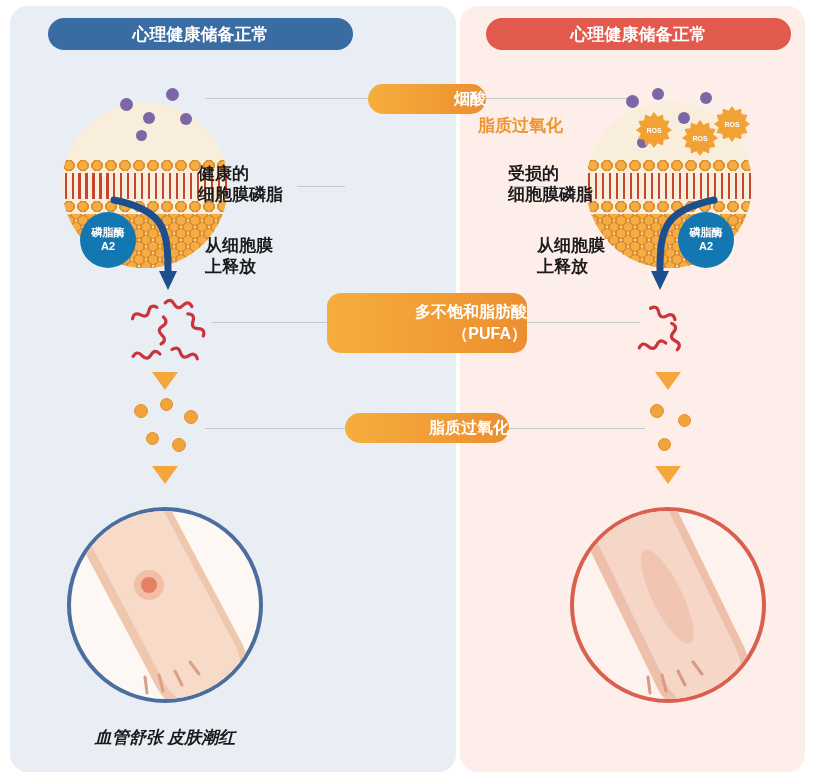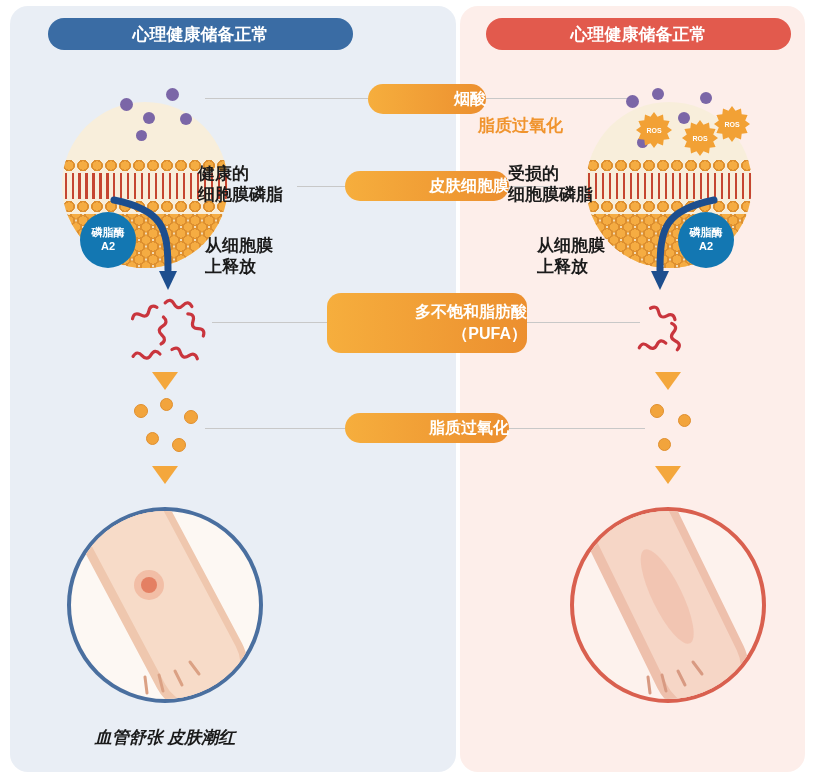--- a/index.html
+++ b/index.html
@@ -103,23 +103,20 @@
   <div class="connector" style="left:297px;top:186px;width:48px;"></div>
   <div class="connector" style="left:509px;top:186px;width:45px;"></div>
   <div class="connector" style="left:212px;top:322px;width:115px;"></div>
   <div class="connector" style="left:527px;top:322px;width:113px;"></div>
   <div class="connector" style="left:205px;top:428px;width:140px;"></div>
   <div class="connector" style="left:509px;top:428px;width:136px;"></div>
 
   <div class="center-badge badge-niacin">
     <span>烟酸</span>
   </div>
-  <div class="center-badge badge-membrane">
-    <span>皮肤细胞膜</span>
-  </div>
   <div class="center-badge badge-pufa">
     <span>多不饱和脂肪酸</span>
     <span>（PUFA）</span>
   </div>
   <div class="center-badge badge-prost">
     <span>脂质过氧化</span>
   </div>
 
   <div class="membrane membrane-left">
     <div class="lipid-heads heads-1"></div>

